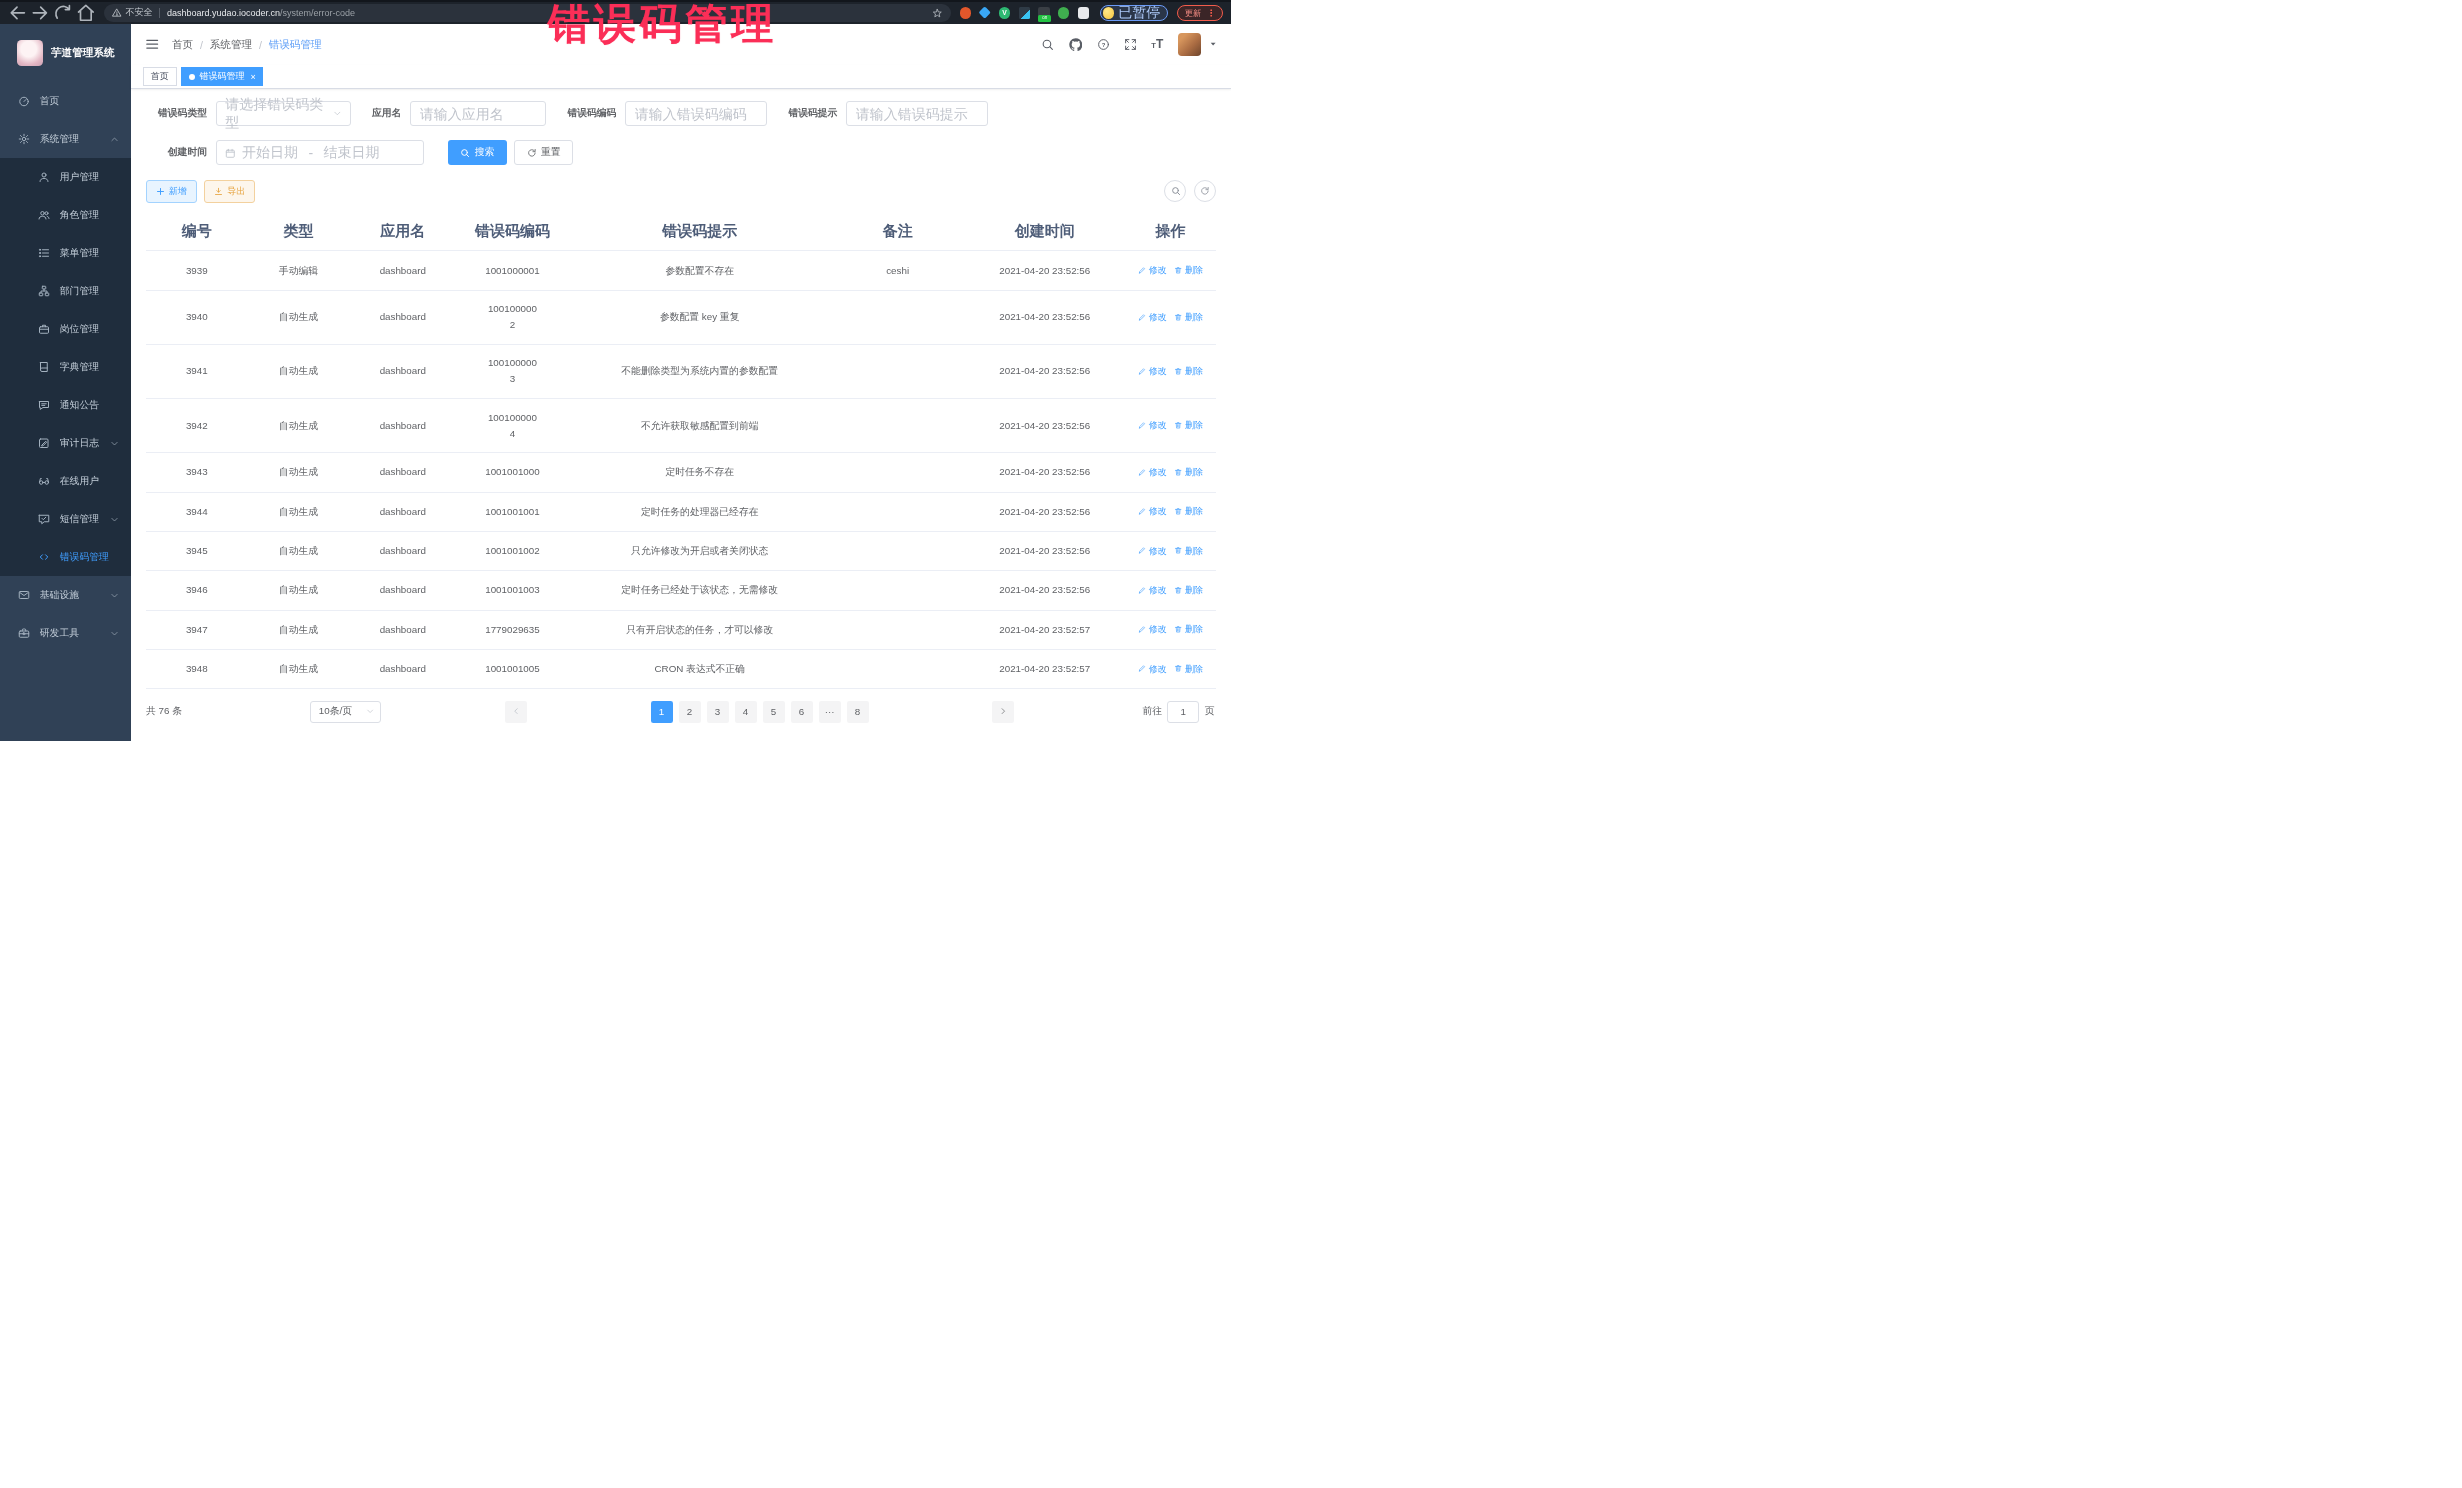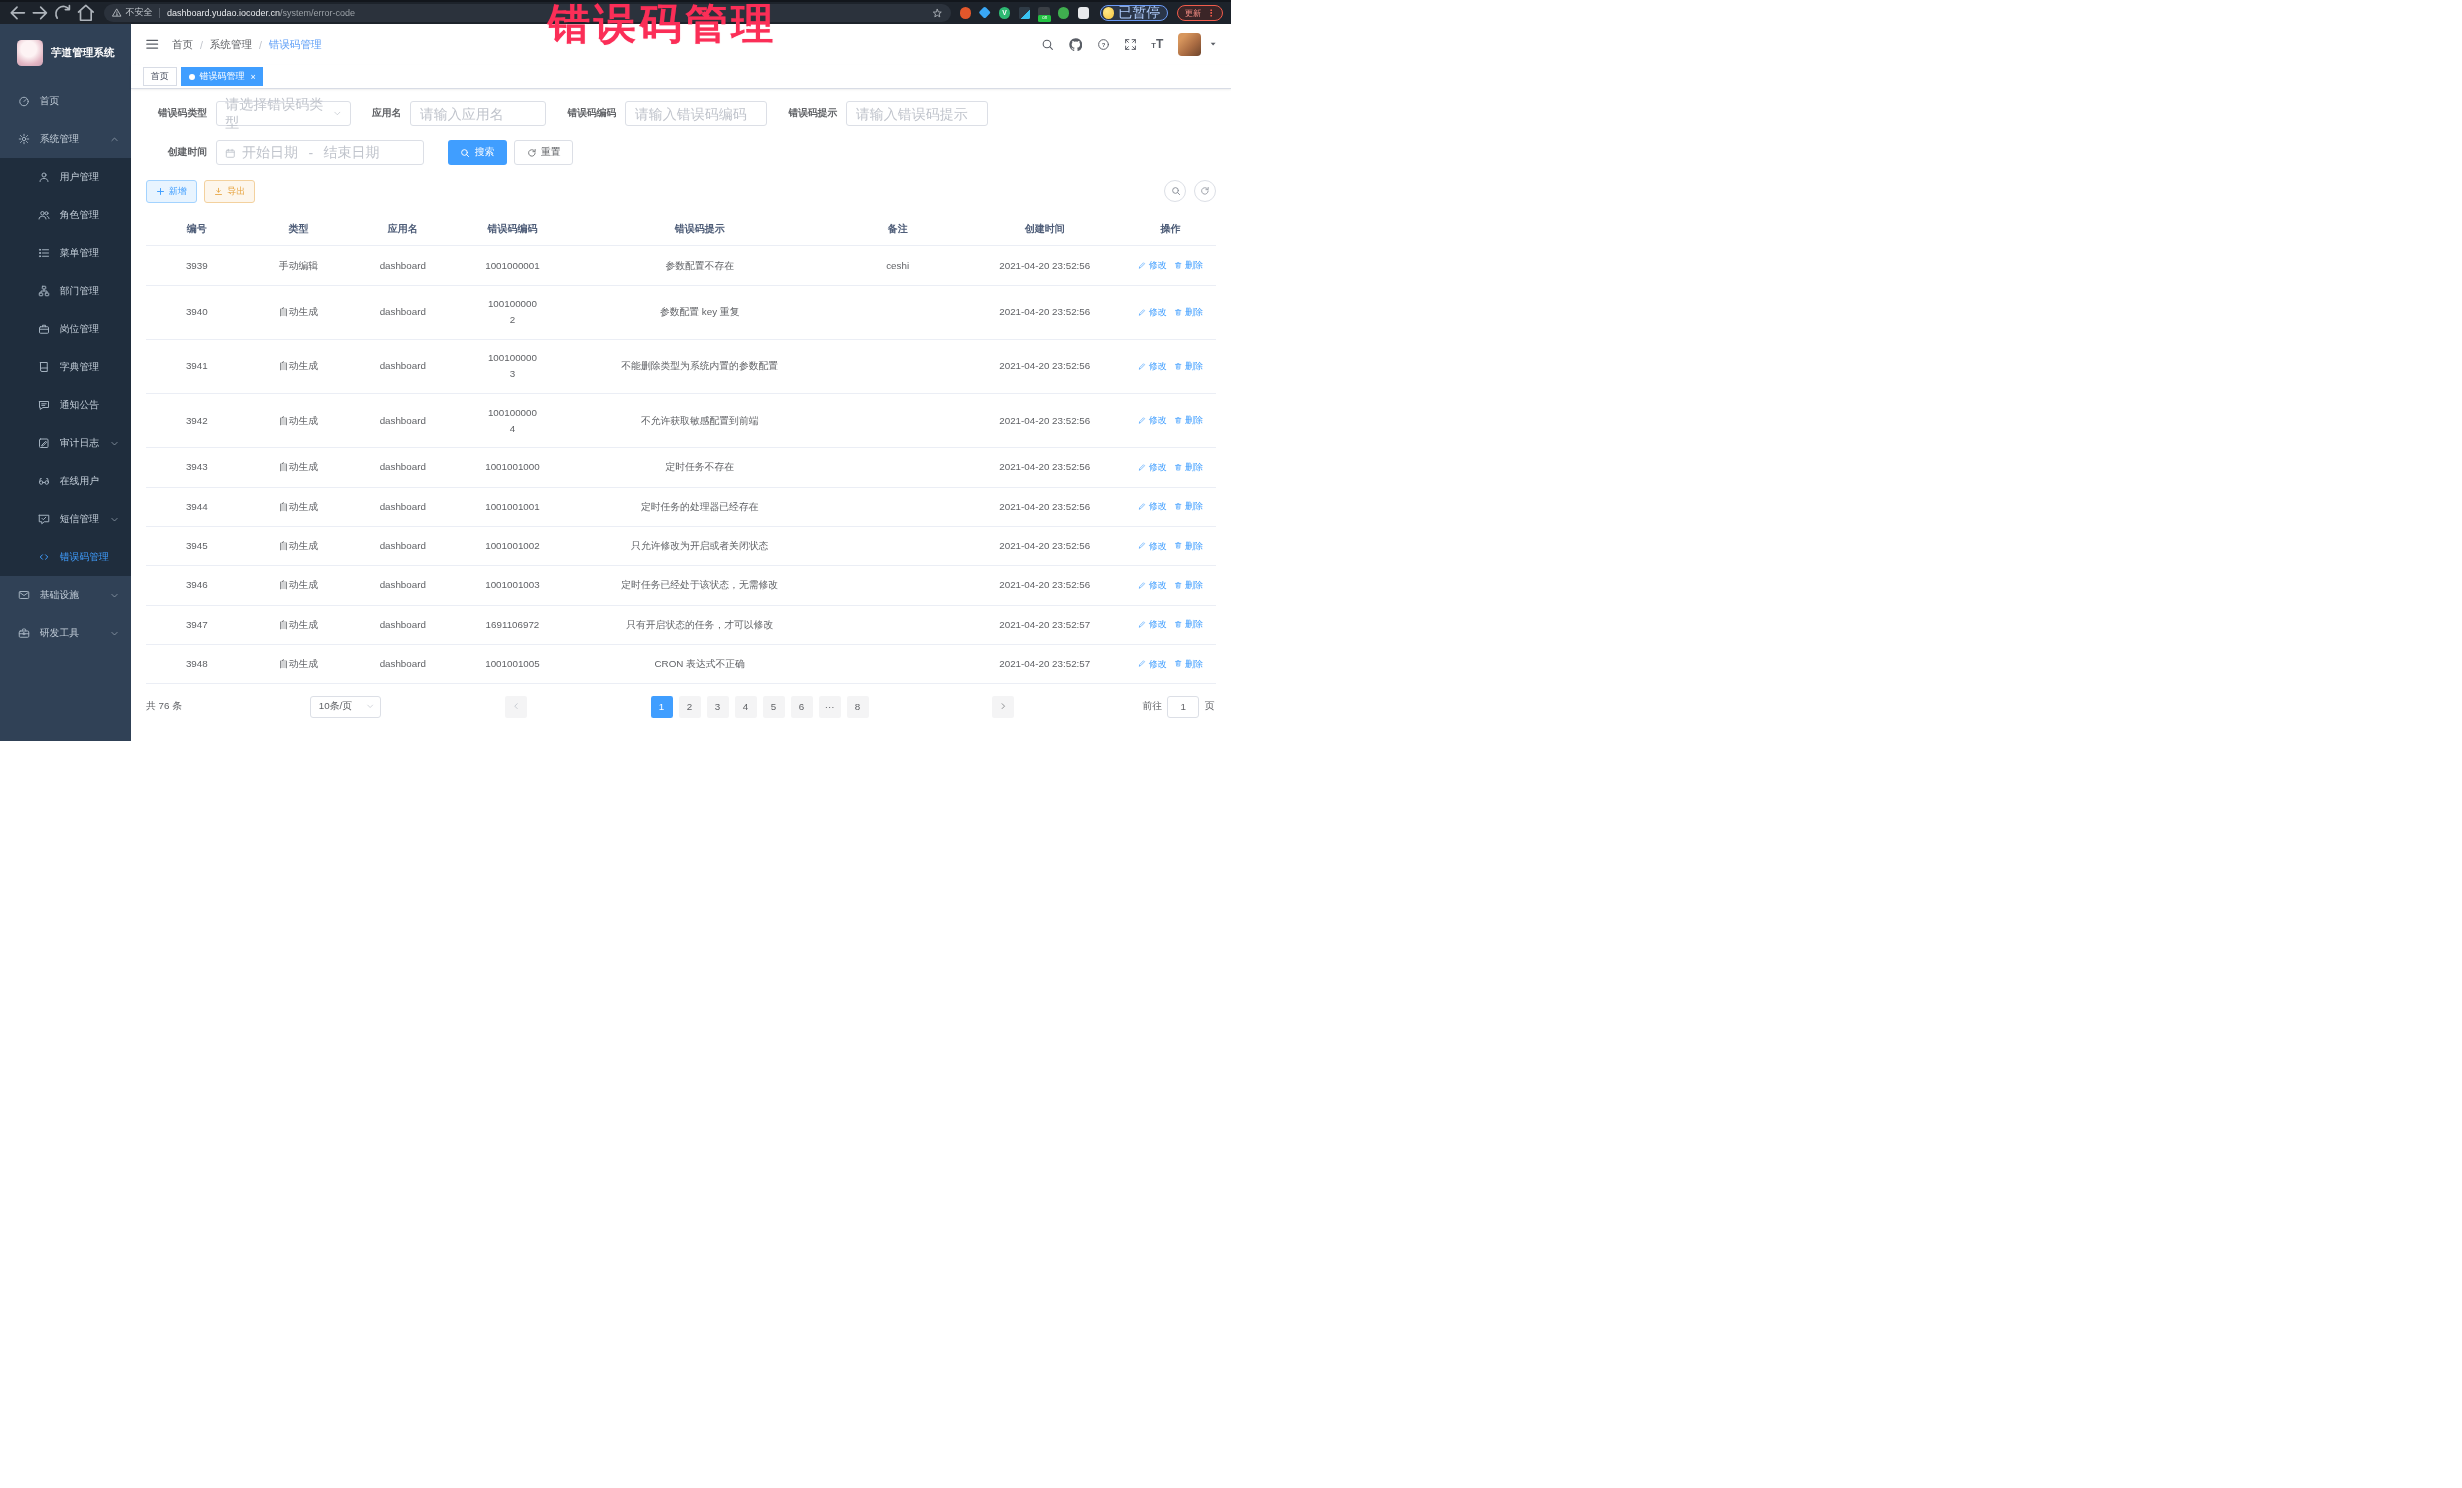--- a/index.html
+++ b/index.html
@@ -109,21 +109,21 @@
   .toolbar-right { margin-left:auto; display:flex; gap:7.6px; }
   .circle-btn { width:22px; height:22px; border-radius:50%; border:0.8px solid #dcdfe6;
     color:#8a8f99; display:flex; align-items:center; justify-content:center; cursor:pointer; background:#fff; }
   .circle-btn .bi { width:9.8px; }
 
   
   table { width:100%; border-collapse:collapse; table-layout:fixed; font-size:9.8px; color:#606266; }
   col.c-id{width:9.5%} col.c-type{width:9.5%} col.c-app{width:10%} col.c-code{width:10.5%}
   col.c-msg{width:24.5%} col.c-note{width:12.5%} col.c-time{width:15%} col.c-op{width:8.5%}
   th { color:#4e5d78; font-weight:700; padding:9.8px 3px; border-bottom:0.8px solid #ebeef5;
-    text-align:center; font-size:10px; }
+    text-align:center; font-size:15px; }
   td { padding:10.6px 3px; border-bottom:0.8px solid #ebeef5; text-align:center; line-height:16px;
     word-break:break-all; }
   .op-link { color:#409eff; font-size:9px; display:inline-flex; align-items:center; gap:2.3px;
     margin:0 3.8px; cursor:pointer; white-space:nowrap; }
   .op-link .bi { width:8.3px; }
 
   
   .pagination { display:flex; align-items:center; justify-content:space-between; 
     padding:11.4px 1.5px 0 0; font-size:9.8px; color:#606266; }
   .pg-total { margin-right:4.5px; }
@@ -733,21 +733,21 @@
                     <svg viewBox="0 0 24 24" width="100%" fill="none" stroke="currentColor" stroke-width="2" stroke-linecap="round" stroke-linejoin="round">
                       <path d="M4 7h16M9.5 7V4.5h5V7M6.5 7l1 13.5h9l1-13.5M10 10.5v6.5M14 10.5v6.5" stroke-width="1.8"></path>
                     </svg>
                   </span>删除</span></td>
             </tr>
             <tr>
               <td>3947</td>
               <td>自动生成</td>
               <td>dashboard</td>
               <td>
-                <div>1691106972</div>
+                <div>1779029635</div>
               </td>
               <td>只有开启状态的任务，才可以修改</td>
               <td></td>
               <td>2021-04-20 23:52:57</td>
               <td><span class="op-link"><span class="bi">
                     <svg viewBox="0 0 24 24" width="100%" fill="none" stroke="currentColor" stroke-width="2" stroke-linecap="round" stroke-linejoin="round">
                       <path d="M4 20l1-4L16 5l3 3L8 19l-4 1z" stroke-width="1.8"></path>
                     </svg>
                   </span>修改</span><span class="op-link"><span class="bi">
                     <svg viewBox="0 0 24 24" width="100%" fill="none" stroke="currentColor" stroke-width="2" stroke-linecap="round" stroke-linejoin="round">

